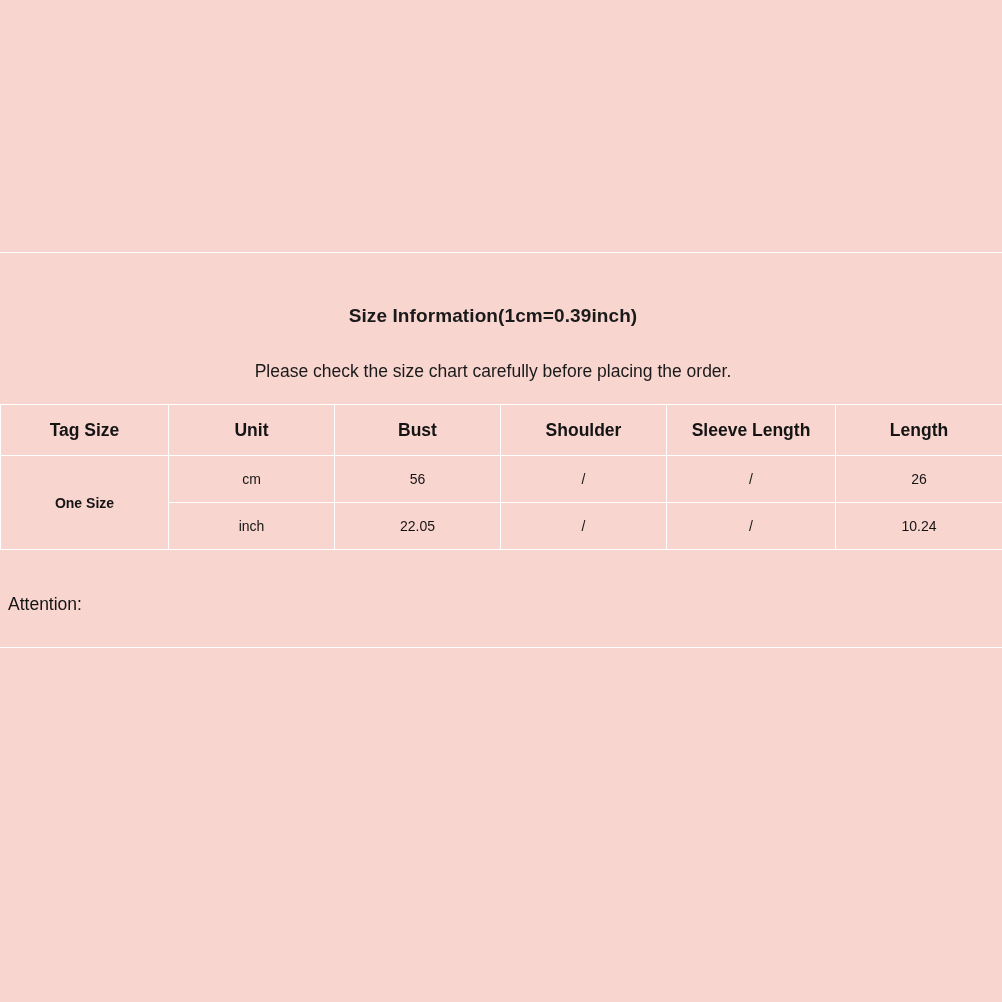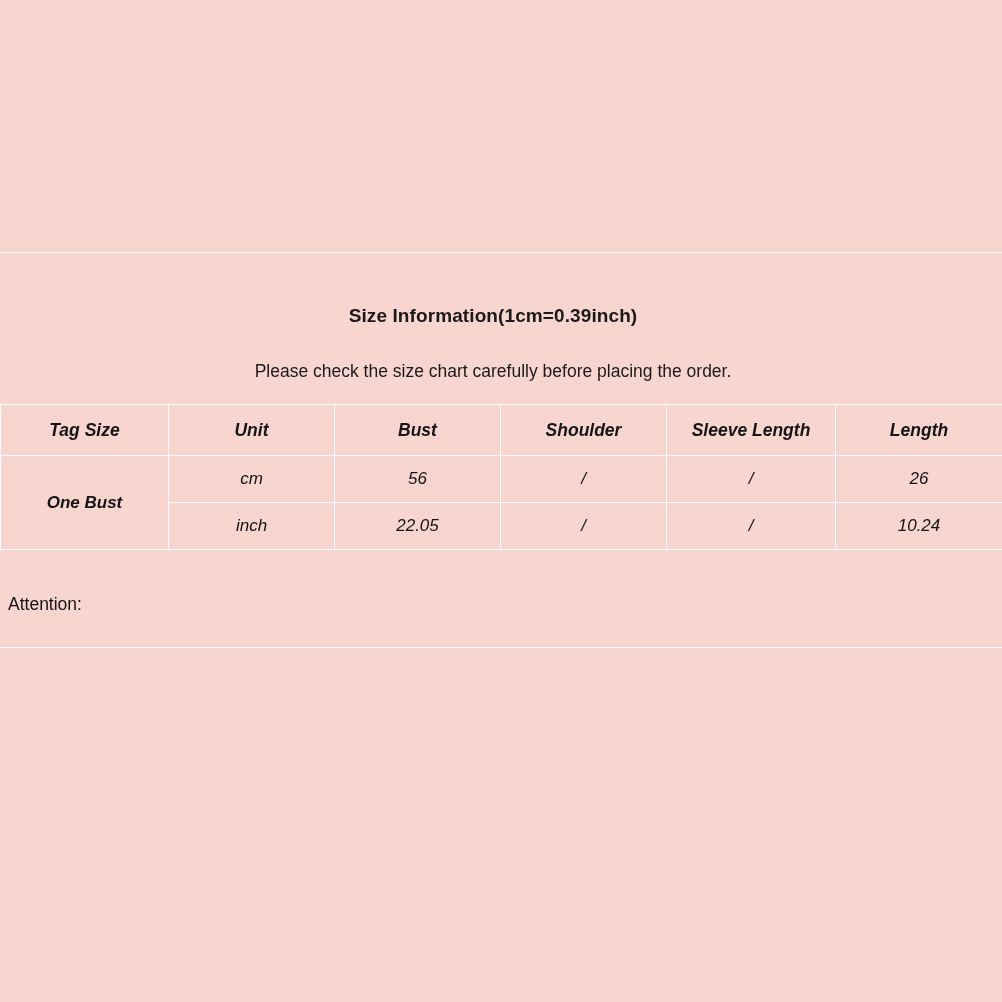--- a/index.html
+++ b/index.html
@@ -43,37 +43,36 @@
     margin-top: 34px;
     font-size: 17.5px;
     color: #1a1a1a;
     text-align: center;
   }
   table.size-table {
     border-collapse: collapse;
     width: 1002px;
     table-layout: fixed;
     background: #a3a3a3;
-    font-style: italic;
   }
   table.size-table th,
   table.size-table td {
     border: 1px solid #ffffff;
     text-align: center;
     color: #141414;
     background: #f9d5cf;
   }
   table.size-table th {
     height: 48px;
     font-size: 17.5px;
     font-weight: bold;
   }
   table.size-table td {
     height: 44px;
-    font-size: 17px;
+    font-size: 14px;
   }
   td.tag-cell {
     font-size: 19px;
     font-weight: bold;
   }
   col.c-tag { width: 168px; }
   col.c-unit { width: 166px; }
   col.c-bust { width: 166px; }
   col.c-shoulder { width: 166px; }
   col.c-sleeve { width: 169px; }
@@ -119,21 +118,21 @@
           <th>Tag Size</th>
           <th>Unit</th>
           <th>Bust</th>
           <th>Shoulder</th>
           <th>Sleeve Length</th>
           <th>Length</th>
         </tr>
       </thead>
       <tbody>
         <tr>
-          <td class="tag-cell" rowspan="2">One Bust</td>
+          <td class="tag-cell" rowspan="2">One Size</td>
           <td>cm</td>
           <td>56</td>
           <td>/</td>
           <td>/</td>
           <td>26</td>
         </tr>
         <tr>
           <td>inch</td>
           <td>22.05</td>
           <td>/</td>

